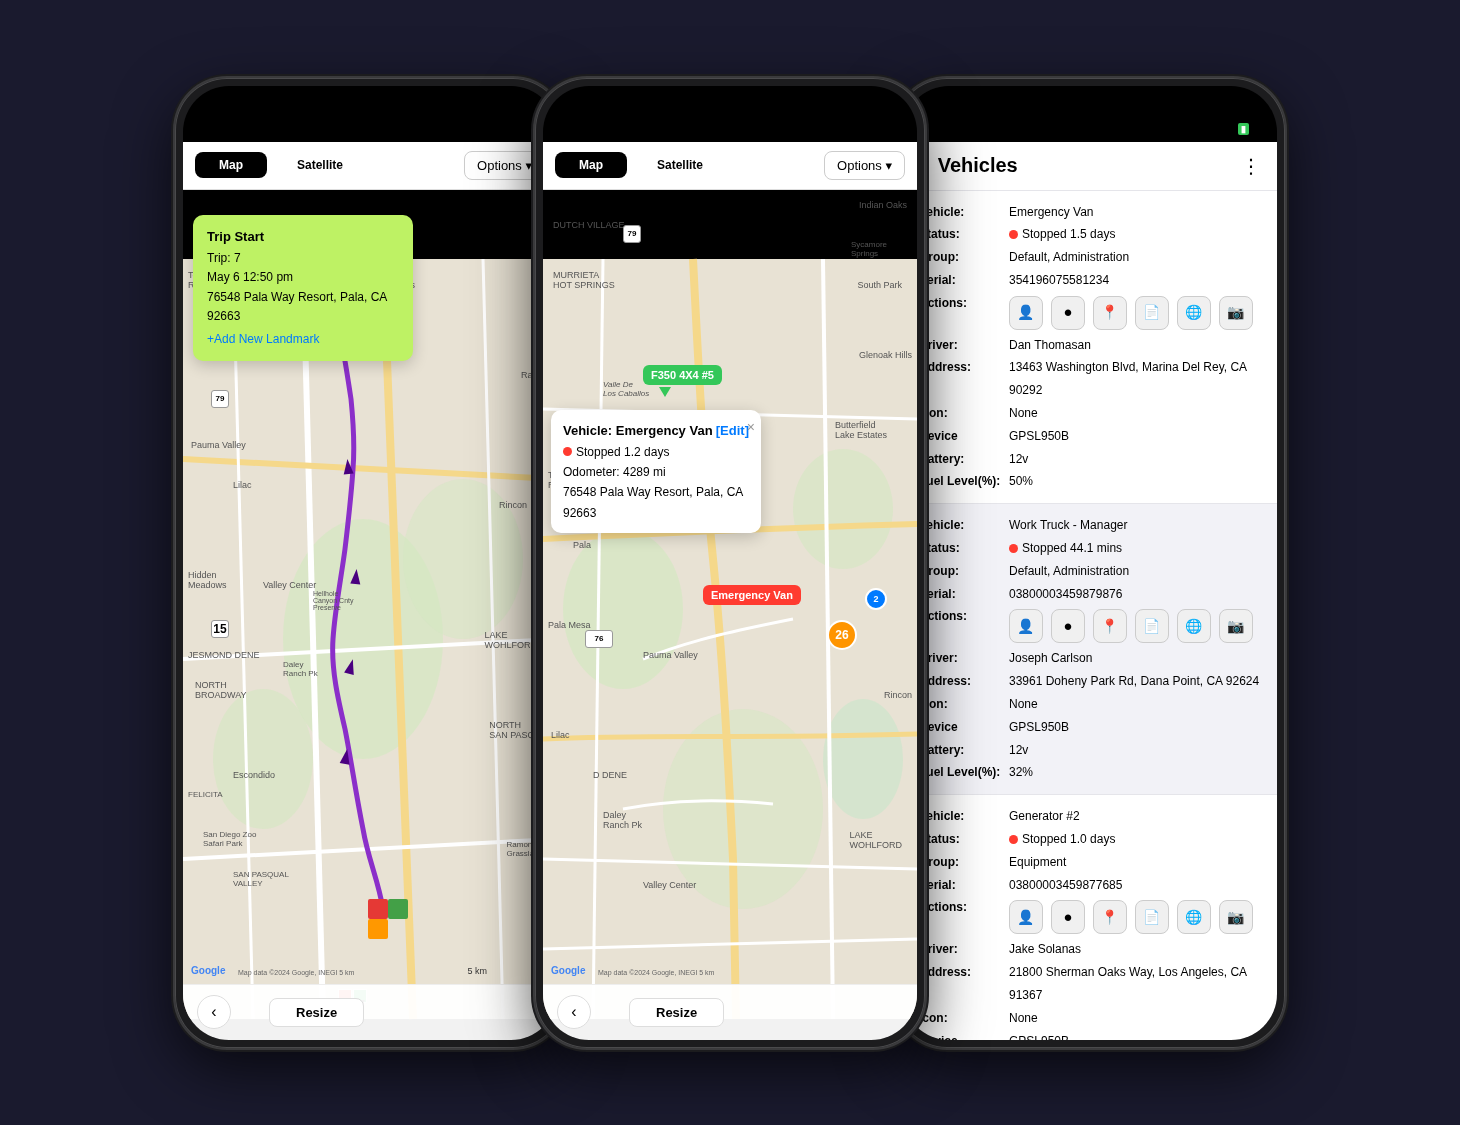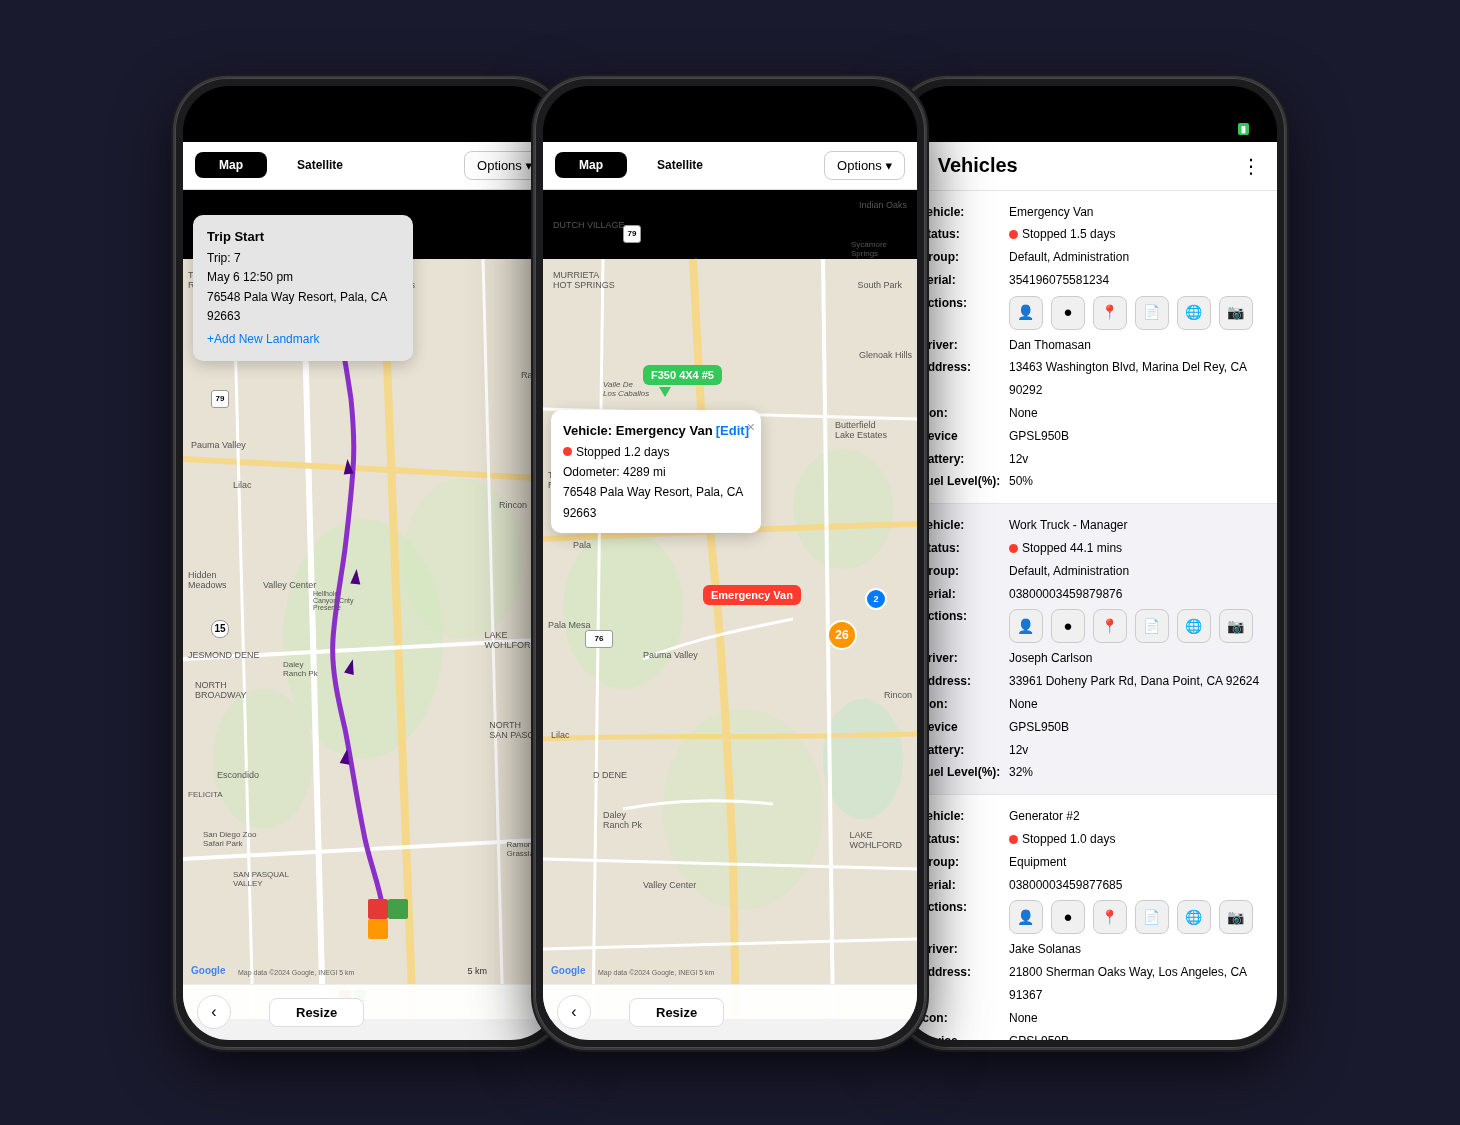--- a/index.html
+++ b/index.html
@@ -152,21 +152,21 @@
       display: flex;
       align-items: center;
       gap: 4px;
     }
 
     
     .trip-popup {
       position: absolute;
       top: 70px;
       left: 20px;
-      background: #e5e5e5;
+      background: #bef264;
       border-radius: 10px;
       padding: 12px 14px;
       box-shadow: 0 4px 16px rgba(0,0,0,0.2);
       z-index: 60;
       width: 230px;
       font-size: 12px;
       line-height: 1.6;
     }
 
     .trip-popup .title {
@@ -460,36 +460,36 @@
             <rect x="185" y="660" width="20" height="20" fill="#ff9800" rx="2"></rect>
           </svg>
 
           <div style="position:absolute;top:90px;left:180px;font-size:9px;color:#555;z-index:20;">Los Caballos</div>
           <div style="position:absolute;top:180px;right:10px;font-size:9px;color:#555;z-index:20;">Radec</div>
           <div style="position:absolute;top:250px;left:8px;font-size:9px;color:#555;z-index:20;">Pauma Valley</div>
           <div style="position:absolute;top:380px;left:5px;font-size:9px;color:#555;z-index:20;">Hidden<br>Meadows</div>
           <div style="position:absolute;top:390px;left:80px;font-size:9px;color:#555;z-index:20;">Valley Center</div>
           <div style="position:absolute;top:460px;left:5px;font-size:9px;color:#555;z-index:20;">JESMOND DENE</div>
           <div style="position:absolute;top:490px;left:12px;font-size:9px;color:#555;z-index:20;">NORTH<br>BROADWAY</div>
-          <div style="position:absolute;top:580px;left:34px;font-size:9px;color:#555;z-index:20;">Escondido</div>
+          <div style="position:absolute;top:580px;left:50px;font-size:9px;color:#555;z-index:20;">Escondido</div>
           <div style="position:absolute;top:80px;left:5px;font-size:9px;color:#555;z-index:20;">Temecula<br>Ranchos</div>
           <div style="position:absolute;top:130px;left:80px;font-size:9px;color:#555;z-index:20;font-style:italic;">PALOMA<br>DEL SOL</div>
           <div style="position:absolute;top:290px;left:50px;font-size:9px;color:#555;z-index:20;">Lilac</div>
           <div style="position:absolute;top:310px;right:30px;font-size:9px;color:#555;z-index:20;">Rincon</div>
           <div style="position:absolute;top:440px;right:20px;font-size:9px;color:#555;z-index:20;">LAKE<br>WOHLFORD</div>
           <div style="position:absolute;top:530px;right:5px;font-size:9px;color:#555;z-index:20;">NORTH<br>SAN PASQUAL</div>
           <div style="position:absolute;top:470px;left:100px;font-size:8px;color:#555;z-index:20;">Daley<br>Ranch Pk</div>
           <div style="position:absolute;top:400px;left:130px;font-size:7px;color:#555;z-index:20;">Hellhole<br>Canyon Cnty<br>Preserve</div>
           <div style="position:absolute;top:600px;left:5px;font-size:8px;color:#555;z-index:20;">FELICITA</div>
           <div style="position:absolute;top:640px;left:20px;font-size:8px;color:#555;z-index:20;">San Diego Zoo<br>Safari Park</div>
           <div style="position:absolute;top:680px;left:50px;font-size:8px;color:#555;z-index:20;">SAN PASQUAL<br>VALLEY</div>
           <div style="position:absolute;top:650px;right:10px;font-size:8px;color:#555;z-index:20;">Ramona<br>Grasslands</div>
 
           <div style="position:absolute;top:200px;left:28px;width:18px;height:18px;border:1.5px solid #999;border-radius:3px;display:flex;align-items:center;justify-content:center;font-size:8px;font-weight:700;z-index:20;background:#fff;">79</div>
-          <div style="position:absolute;top:430px;left:28px;width:18px;height:18px;border:1.5px solid #999;border-radius:8px;display:flex;align-items:center;justify-content:center;font-size:10px;font-weight:700;z-index:20;background:#fff;">15</div>
+          <div style="position:absolute;top:430px;left:28px;width:18px;height:18px;border:1.5px solid #999;border-radius:3px;display:flex;align-items:center;justify-content:center;font-size:12px;font-weight:700;z-index:20;background:#fff;">15</div>
 
           <div class="trip-popup" style="top:25px;left:10px;width:220px;">
             <div class="title">Trip Start</div>
             <div>Trip: 7</div>
             <div>May 6 12:50 pm</div>
             <div>76548 Pala Way Resort, Pala, CA 92663</div>
             <div class="add-landmark">+Add New Landmark</div>
           </div>
 
           <div style="position:absolute;bottom:85px;left:155px;display:flex;gap:1px;z-index:35;">

